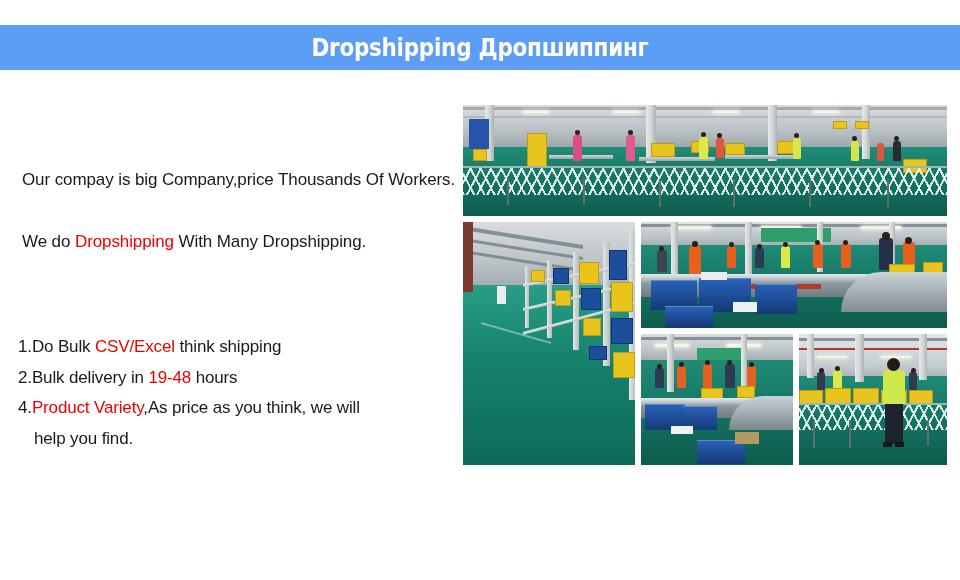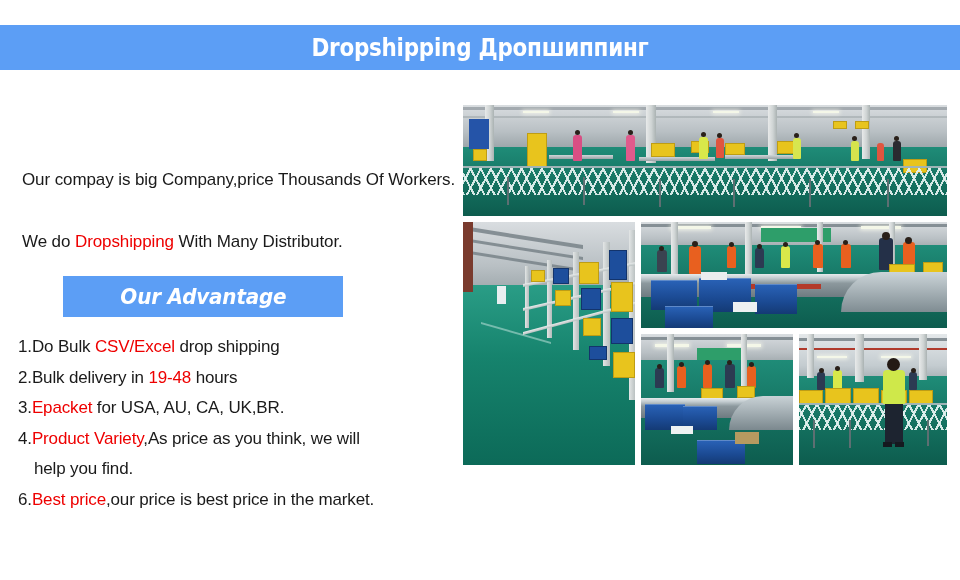--- a/index.html
+++ b/index.html
@@ -179,50 +179,41 @@
 <div class="banner">
   <div class="banner-title">Dropshipping Дропшиппинг</div>
 </div>
 
 <div class="left-col">
 
 
   <div class="para" id="para-intro">Our compay is big Company,price Thousands Of Workers.</div>
 
   <div class="para" id="para-distributor">
-    <span>We do </span><span class="red">Dropshipping</span><span> With Many Distributor.</span>
-  </div>
-
-  <div class="blue-heading" id="heading-advantage">
-    <span>Our Advantage</span>
-  </div>
+    <span>We do </span><span class="red">Dropshipping</span><span> With Many Dropshipping.</span>
+  </div>
+
 
   <div class="adv-list">
 
     <div class="adv-item">
-      <span>1.</span><span>Do Bulk </span><span class="red">CSV/Excel</span><span> drop shipping</span>
+      <span>1.</span><span>Do Bulk </span><span class="red">CSV/Excel</span><span> think shipping</span>
     </div>
 
     <div class="adv-item">
       <span>2.</span><span>Bulk delivery in </span><span class="red">19-48</span><span> hours</span>
     </div>
 
-    <div class="adv-item">
-      <span>3.</span><span class="red">Epacket</span><span> for USA, AU, CA, UK,BR.</span>
-    </div>
 
     <div class="adv-item">
       <span>4.</span><span class="red">Product Variety</span><span>,As price as you think, we will</span>
       <span class="adv-cont">help you find.</span>
     </div>
 
 
-    <div class="adv-item">
-      <span>6.</span><span class="red">Best price</span><span>,our price is best price in the market.</span>
-    </div>
 
   </div>
 </div>
 
 <div class="collage">
 
   <div class="photo ph-pano">
     <div class="ceiling" style="height:40%"></div>
     <div class="floor" style="height:62%"></div>
     <div class="beam" style="left:0;top:2px;width:100%;height:3px;background:rgba(150,158,164,.8)"></div>

